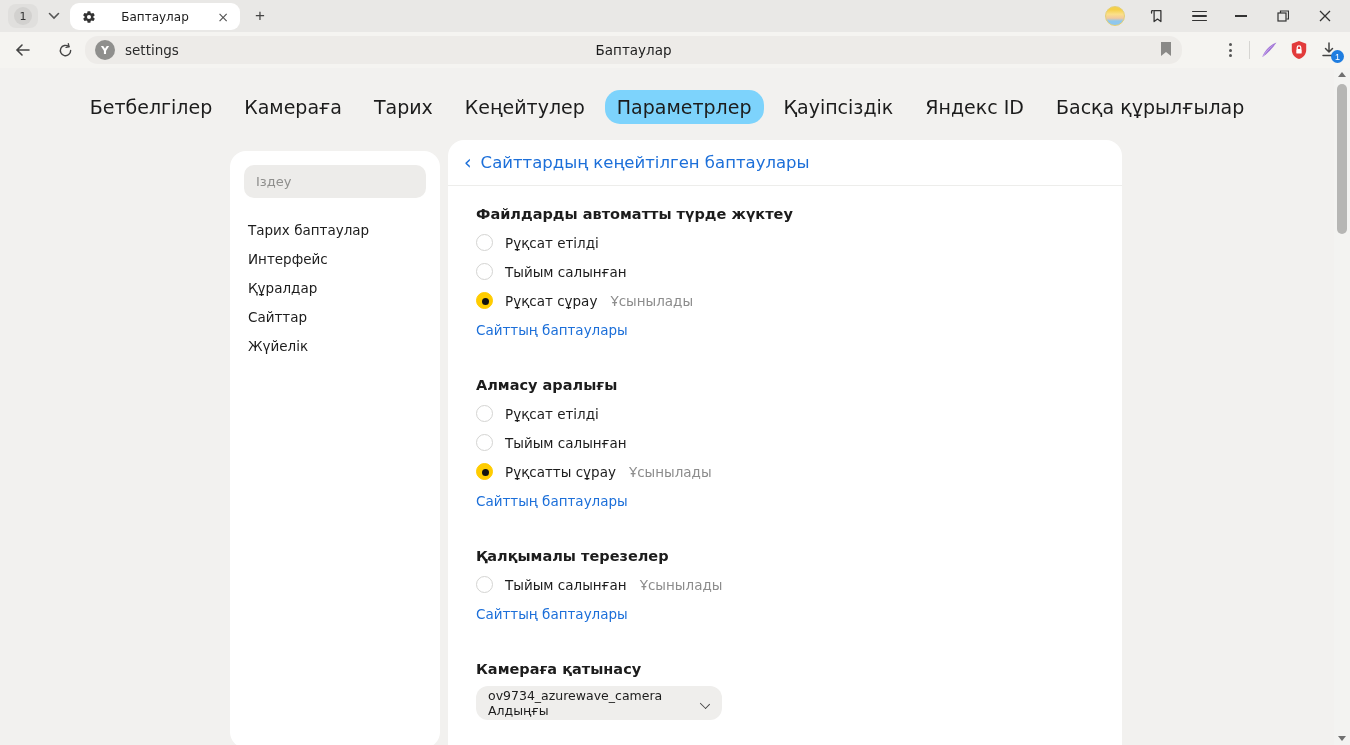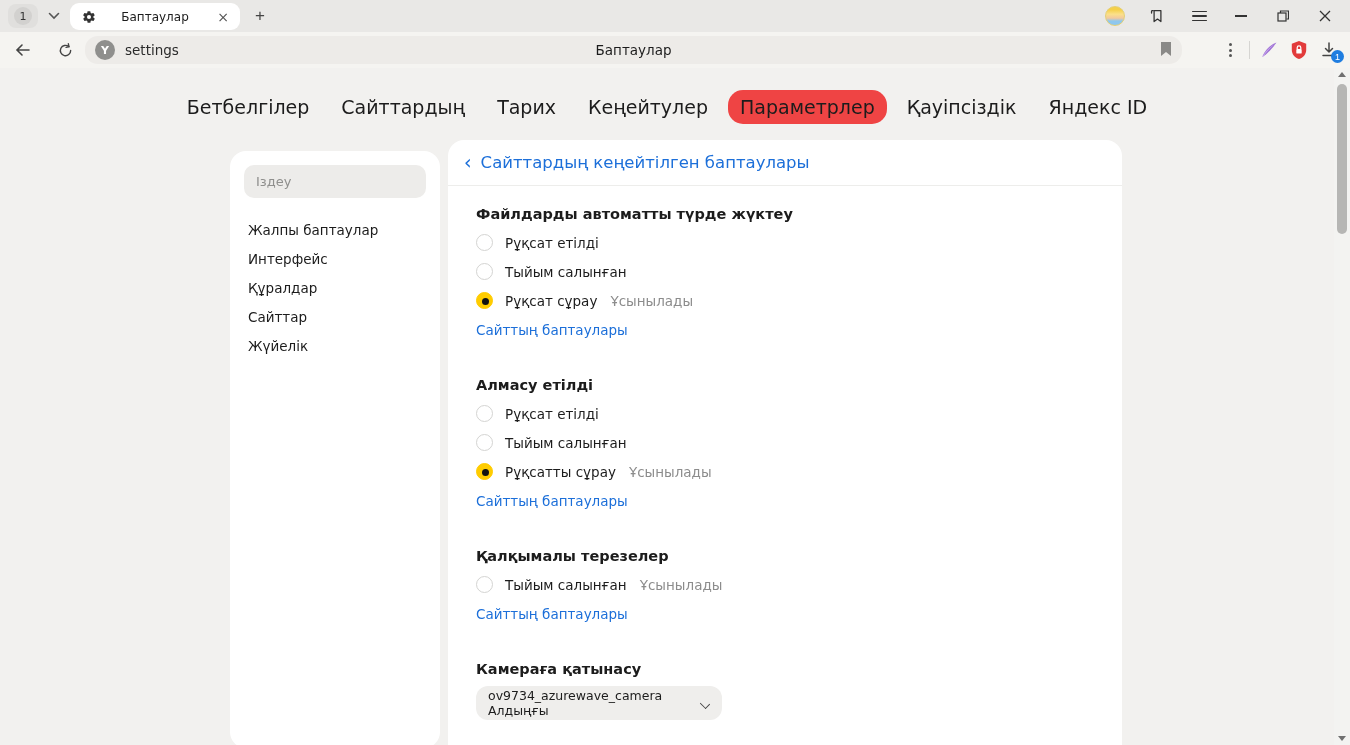--- a/index.html
+++ b/index.html
@@ -68,21 +68,21 @@
   .kebab { display:flex; flex-direction:column; gap:2.5px; }
   .kebab i { width:3px; height:3px; background:#555; border-radius:50%; }
   .vdivider { width:1px; height:18px; background:#d6d5d2; margin:0 4px; }
   .dl-badge { position:absolute; right:0px; bottom:1px; min-width:13px; height:13px; border-radius:7px;
     background:#1f7de0; color:#fff; font-size:9px; display:flex; align-items:center; justify-content:center; padding:0 2px; }
 
   
   .content { position:absolute; top:68px; left:0; right:0; bottom:0; }
   .settings-nav { position:absolute; top:22px; left:0; right:16px; display:flex; justify-content:center; gap:8px; }
   .nav-tab { font-size:19px; color:#1c1c1c; padding:6px 12px; border-radius:15px; cursor:pointer; white-space:nowrap; }
-  .nav-tab.active { background:#ef4444; }
+  .nav-tab.active { background:#7dd3fc; }
 
   .card { background:#fff; border-radius:16px; position:absolute; }
   .sidebar-card { left:230px; top:83px; width:210px; height:597px; padding:14px; }
   .search-input {
     width:100%; height:33px; background:#edecea; border:none; border-radius:10px;
     padding:0 12px; font-size:13px; color:#1c1c1c; font-family:inherit; outline:none;
   }
   .search-input::placeholder { color:#8f8f8d; }
   .side-items { margin-top:17px; }
   .side-item { height:29px; display:flex; align-items:center; padding:0 4px; font-size:13.5px; cursor:pointer; border-radius:8px; }
@@ -232,32 +232,33 @@
           </svg>
       </span>
       <span class="dl-badge">1</span>
     </button>
   </div>
 </div>
 
 <div class="content">
   <div class="settings-nav">
       <div class="nav-tab">Бетбелгілер</div>
-      <div class="nav-tab">Сайттардың</div>
+      <div class="nav-tab">Камераға</div>
       <div class="nav-tab">Тарих</div>
       <div class="nav-tab">Кеңейтулер</div>
       <div class="nav-tab active">Параметрлер</div>
       <div class="nav-tab">Қауіпсіздік</div>
       <div class="nav-tab">Яндекс ID</div>
+      <div class="nav-tab">Басқа құрылғылар</div>
     </div>
 
   <div class="card sidebar-card">
     <input class="search-input" type="text" placeholder="Іздеу" style="">
     <div class="side-items">
-        <div class="side-item">Жалпы баптаулар</div>
+        <div class="side-item">Тарих баптаулар</div>
         <div class="side-item">Интерфейс</div>
         <div class="side-item">Құралдар</div>
         <div class="side-item">Сайттар</div>
         <div class="side-item">Жүйелік</div>
       </div>
   </div>
 
   <div class="card main-card">
     <div class="card-head">
       <span class="back-chev">‹</span>
@@ -268,21 +269,21 @@
             <span class="radio"></span>
             <span class="radio-label">Рұқсат етілді</span>
           </div><div class="radio-row">
             <span class="radio"></span>
             <span class="radio-label">Тыйым салынған</span>
           </div><div class="radio-row">
             <span class="radio on"></span>
             <span class="radio-label">Рұқсат сұрау</span>
             <span class="radio-note">Ұсынылады</span>
           </div><a class="sec-link" href="#">Сайттың баптаулары</a></section>
-        <section class="section"><h3 class="sec-title">Алмасу етілді</h3><div class="radio-row">
+        <section class="section"><h3 class="sec-title">Алмасу аралығы</h3><div class="radio-row">
             <span class="radio"></span>
             <span class="radio-label">Рұқсат етілді</span>
           </div><div class="radio-row">
             <span class="radio"></span>
             <span class="radio-label">Тыйым салынған</span>
           </div><div class="radio-row">
             <span class="radio on"></span>
             <span class="radio-label">Рұқсатты сұрау</span>
             <span class="radio-note">Ұсынылады</span>
           </div><a class="sec-link" href="#">Сайттың баптаулары</a></section>

